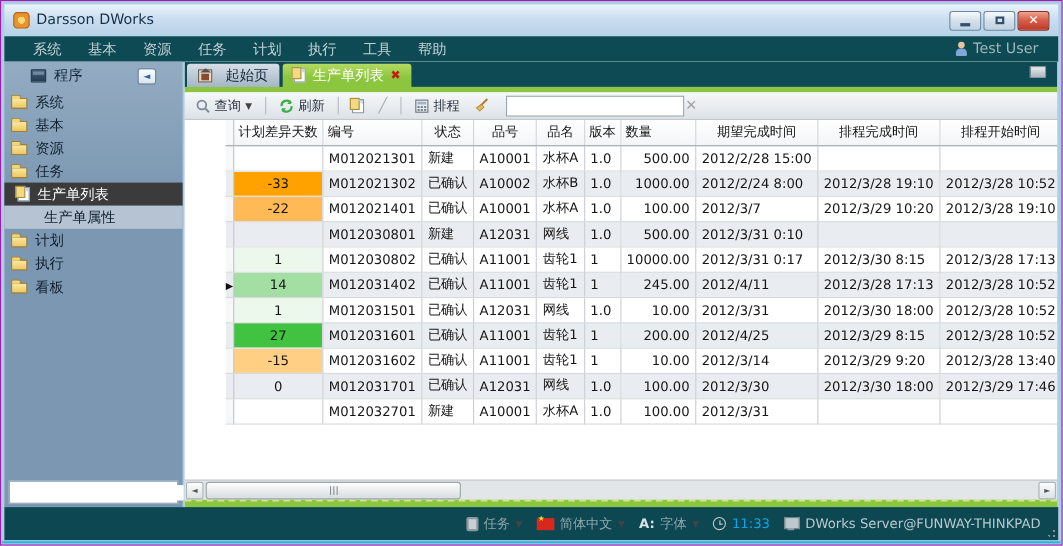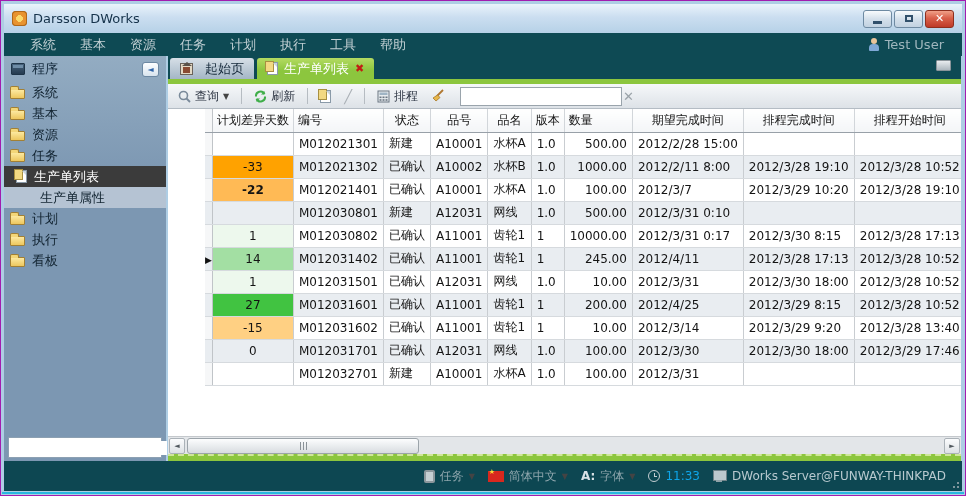--- a/index.html
+++ b/index.html
@@ -27,21 +27,21 @@
     display:flex; align-items:center; padding:0 14px; }
   .menu-item { color:#C2D0D4; font-size:13px; padding:2px 12px; cursor:default; }
   .menu-user { margin-left:auto; display:flex; align-items:center; gap:5px; color:#9FB6BD; font-size:13px; padding-right:4px; }
   .user-icon { width:12px; height:13px; position:relative; }
   .user-icon::before { content:""; position:absolute; left:3px; top:0; width:6px; height:6px; border-radius:50%; background:#E8C49A; }
   .user-icon::after { content:""; position:absolute; left:1px; bottom:0; width:10px; height:7px; border-radius:4px 4px 1px 1px; background:#7FA8D6; }
 
   
   .sidebar { position:absolute; left:3px; top:55px; width:162px; bottom:34px;
     background:linear-gradient(#93ACC2,#7C97B2 30%,#7C97B2); border-right:1px solid #5E7florida990; }
-  .side-header { height:26px; display:flex; align-items:center; padding:0 7px; font-size:13px; color:#142A3C; }
+  .side-header { height:26px; display:flex; align-items:center; padding:0 24px; font-size:13px; color:#142A3C; }
   .prog-icon { width:14px; height:12px; border:1px solid #1E3448; background:linear-gradient(#46617A,#253B50); border-radius:1px; margin-right:7px; position:relative; }
   .prog-icon::before { content:""; position:absolute; left:1px; top:1px; right:1px; height:3px; background:#6E8CA6; }
   .collapse-btn { margin-left:auto; width:17px; height:15px; border:1px solid #6C88A2; border-radius:3px;
     background:linear-gradient(#FDFEFF,#D8E4EE); color:#2E64A8; font-size:8px; display:flex; align-items:center; justify-content:center; }
   .side-item { height:21px; display:flex; align-items:center; padding:0 6px; font-size:13px; color:#10222F; cursor:default; }
   .side-item.selected { background:#3B3B3B; color:#FFFFFF; padding-left:12px; }
   .side-item.child { background:#B5C3D3; padding-left:36px; }
   .si-icon { margin-right:7px; display:inline-block; }
   .ic-folder { width:15px; height:10px; border:1px solid #A28034; background:linear-gradient(#FCE9A0,#EDC75E); border-radius:1px; position:relative; margin-top:3px; }
   .ic-folder::before { content:""; position:absolute; left:-1px; top:-4px; width:7px; height:3px; background:#F3D678; border:1px solid #A28034; border-bottom:none; border-radius:2px 2px 0 0; }
@@ -341,28 +341,28 @@
             </tr>
             <tr class="alt">
               <td class="selcol"></td>
               <td class="c0" style="background: rgb(255, 162, 0);">-33</td>
               <td class="c1">M012021302</td>
               <td class="c2">已确认</td>
               <td class="c3">A10002</td>
               <td class="c4">水杯B</td>
               <td class="c5">1.0</td>
               <td class="c6">1000.00</td>
-              <td class="c7">2012/2/11 8:00</td>
+              <td class="c7">2012/2/24 8:00</td>
               <td class="c8">2012/3/28 19:10</td>
               <td class="c9">2012/3/28 10:52</td>
               <td class="c10"></td>
             </tr>
             <tr>
               <td class="selcol"></td>
-              <td class="c0" style="background: rgb(255, 186, 85); font-weight: bold;">-22</td>
+              <td class="c0" style="background: rgb(255, 186, 85);">-22</td>
               <td class="c1">M012021401</td>
               <td class="c2">已确认</td>
               <td class="c3">A10001</td>
               <td class="c4">水杯A</td>
               <td class="c5">1.0</td>
               <td class="c6">100.00</td>
               <td class="c7">2012/3/7</td>
               <td class="c8">2012/3/29 10:20</td>
               <td class="c9">2012/3/28 19:10</td>
               <td class="c10"></td>

